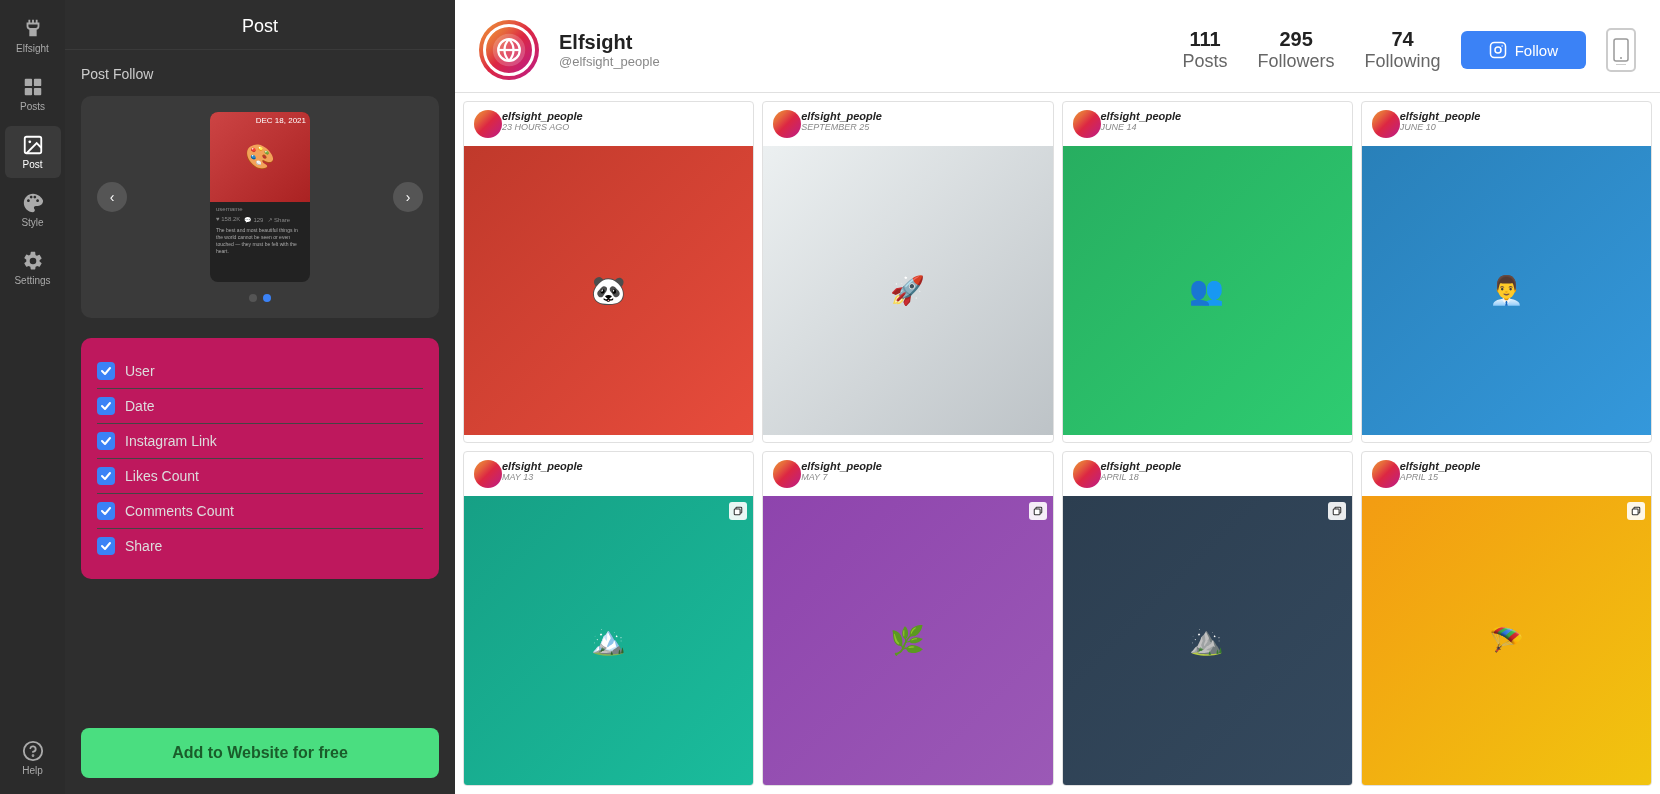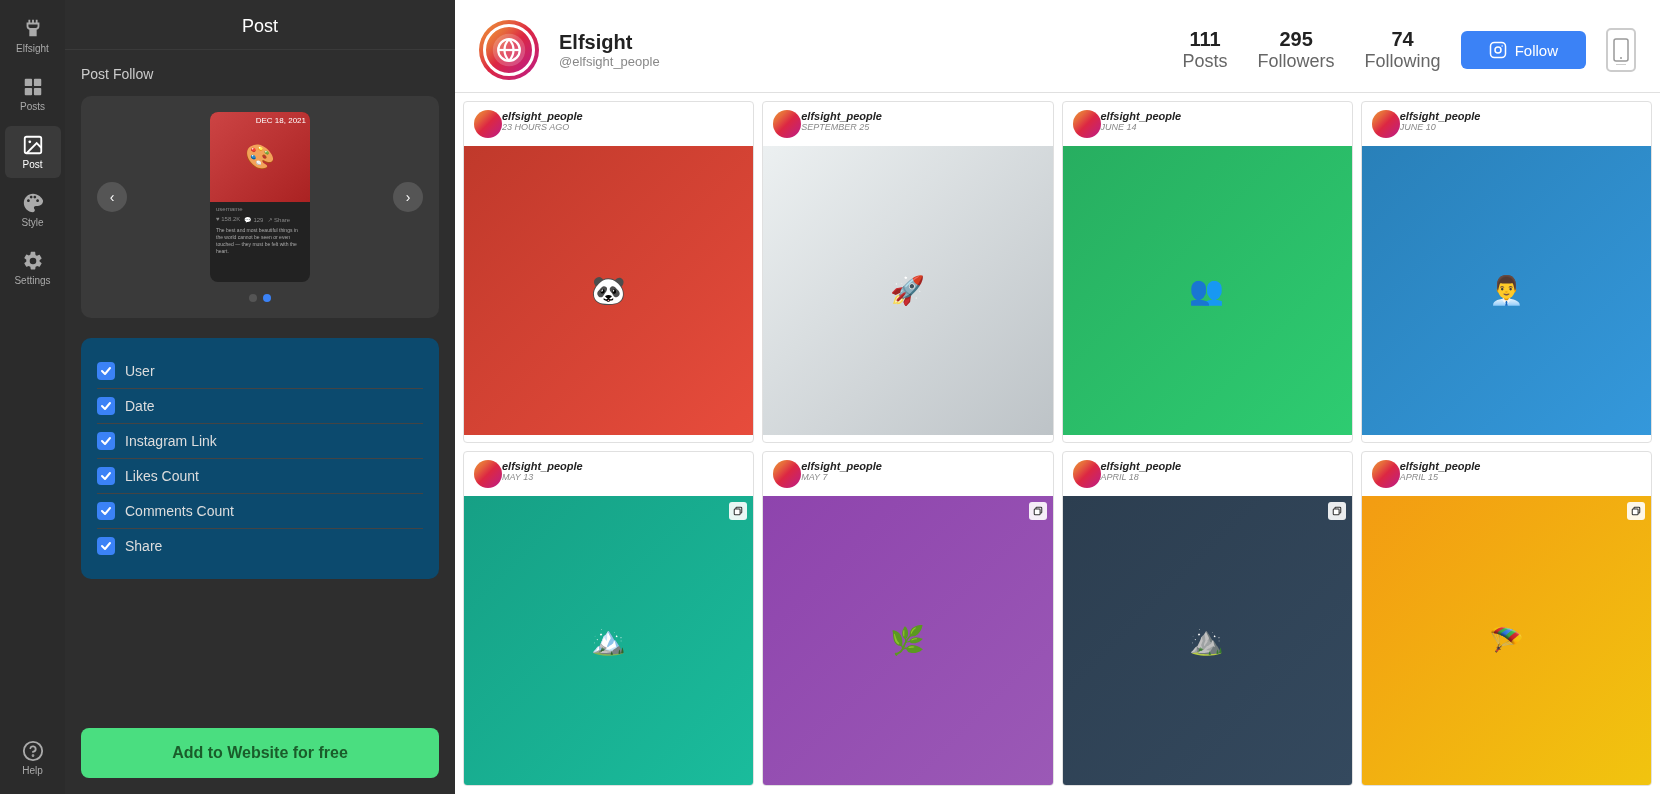--- a/index.html
+++ b/index.html
@@ -141,21 +141,21 @@
     .dot {
       width: 8px;
       height: 8px;
       border-radius: 50%;
       background: #555;
     }
     .dot.active { background: #3b82f6; }
 
     
     .elements-container {
-      background: #0c4a6e;
+      background: #be185d;
       border-radius: 10px;
       padding: 16px;
     }
     .element-item {
       display: flex;
       align-items: center;
       gap: 10px;
       padding: 8px 0;
       color: #ddd;
       font-size: 14px;

